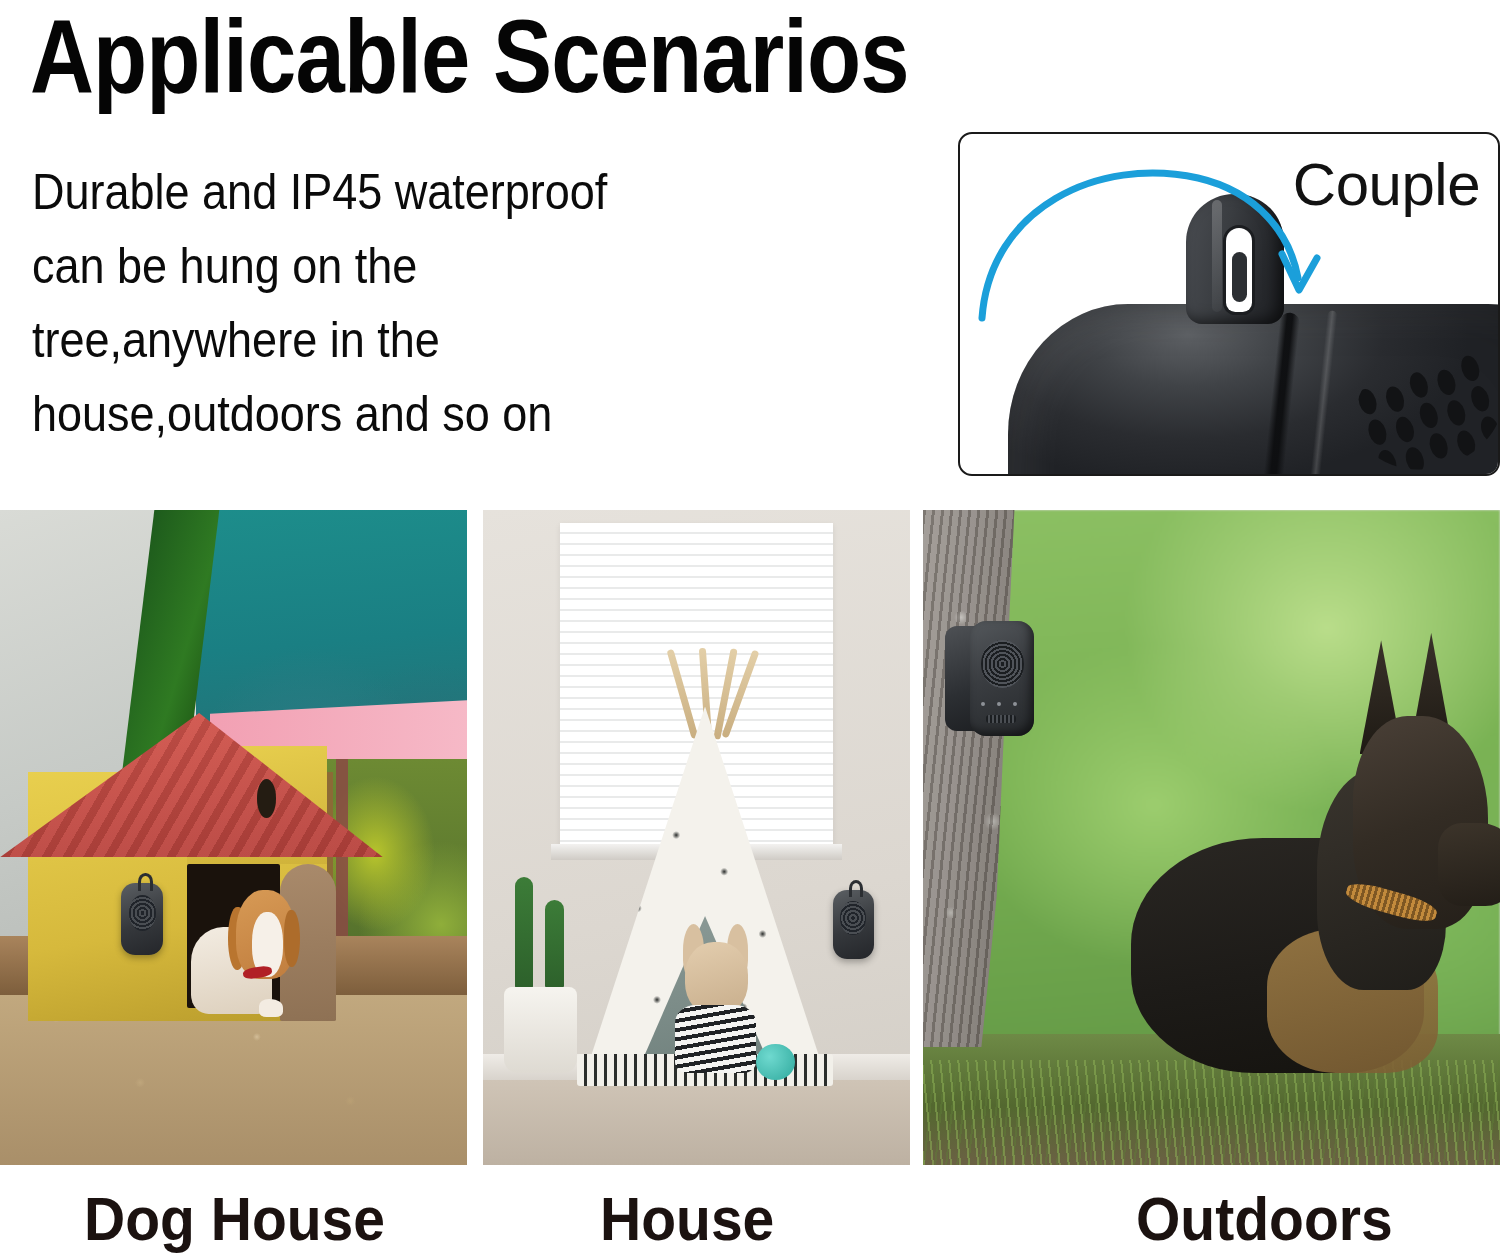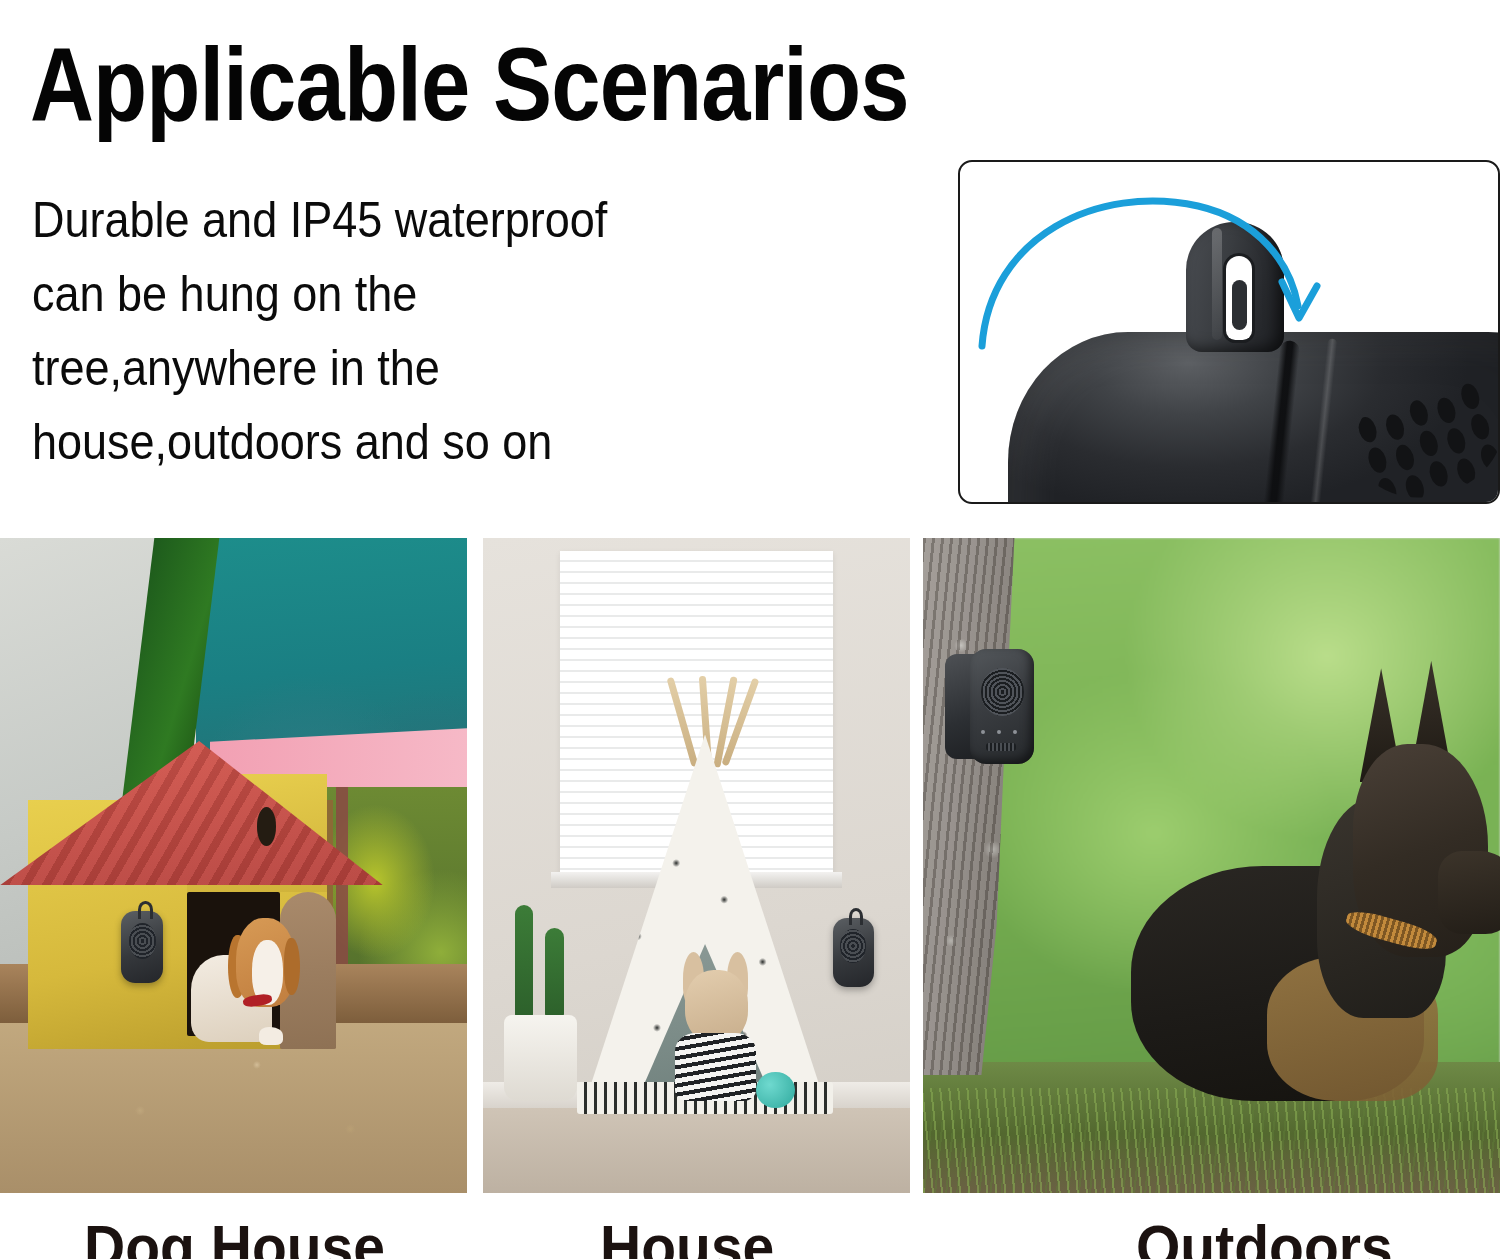--- a/index.html
+++ b/index.html
@@ -3,21 +3,21 @@
 <meta charset="utf-8">
 <style>
   html,body{margin:0;padding:0;}
   body{
     width:1500px;height:1259px;
     background:#ffffff;
     font-family:"Liberation Sans", sans-serif;
     overflow:hidden;
     position:relative;
   }
-  .page{position:relative;width:1500px;height:1004px;background:#fff;margin-top:28px;}
+  .page{position:relative;width:1500px;height:1004px;background:#fff;}
 
   
   .headline{
     position:absolute;left:30px;top:2px;
     font-family:"Liberation Sans Narrow","Liberation Sans",sans-serif;
     font-weight:700;
     font-size:103px;
     line-height:110px;
     letter-spacing:-1px;
     color:#050505;
@@ -367,20 +367,21 @@
       <div class="loop-ridge"></div>
       <div class="loop-hole"></div>
       <div class="loop-hole-in"></div>
     </div>
 
     <svg class="arrow-svg" viewBox="0 0 420 200">
       <path id="rotArrow" d="M14 180 C 22 70, 130 18, 230 40 C 290 54, 322 96, 330 140" fill="none" stroke="#1b9fda" stroke-width="7" stroke-linecap="round"></path>
       <path id="rotArrowHead" d="M314 116 L331 152 L349 120" fill="none" stroke="#1b9fda" stroke-width="7" stroke-linecap="round" stroke-linejoin="round"></path>
     </svg>
 
+    <div class="inset-label">Couple</div>
   </div>
 
   <div class="photos">
 
     <div class="ph ph1">
       <div class="scene">
         <div class="s1-wallL"></div>
         <div class="s1-sky"></div>
         <div class="s1-hills"></div>
         <div class="s1-pink"></div>

